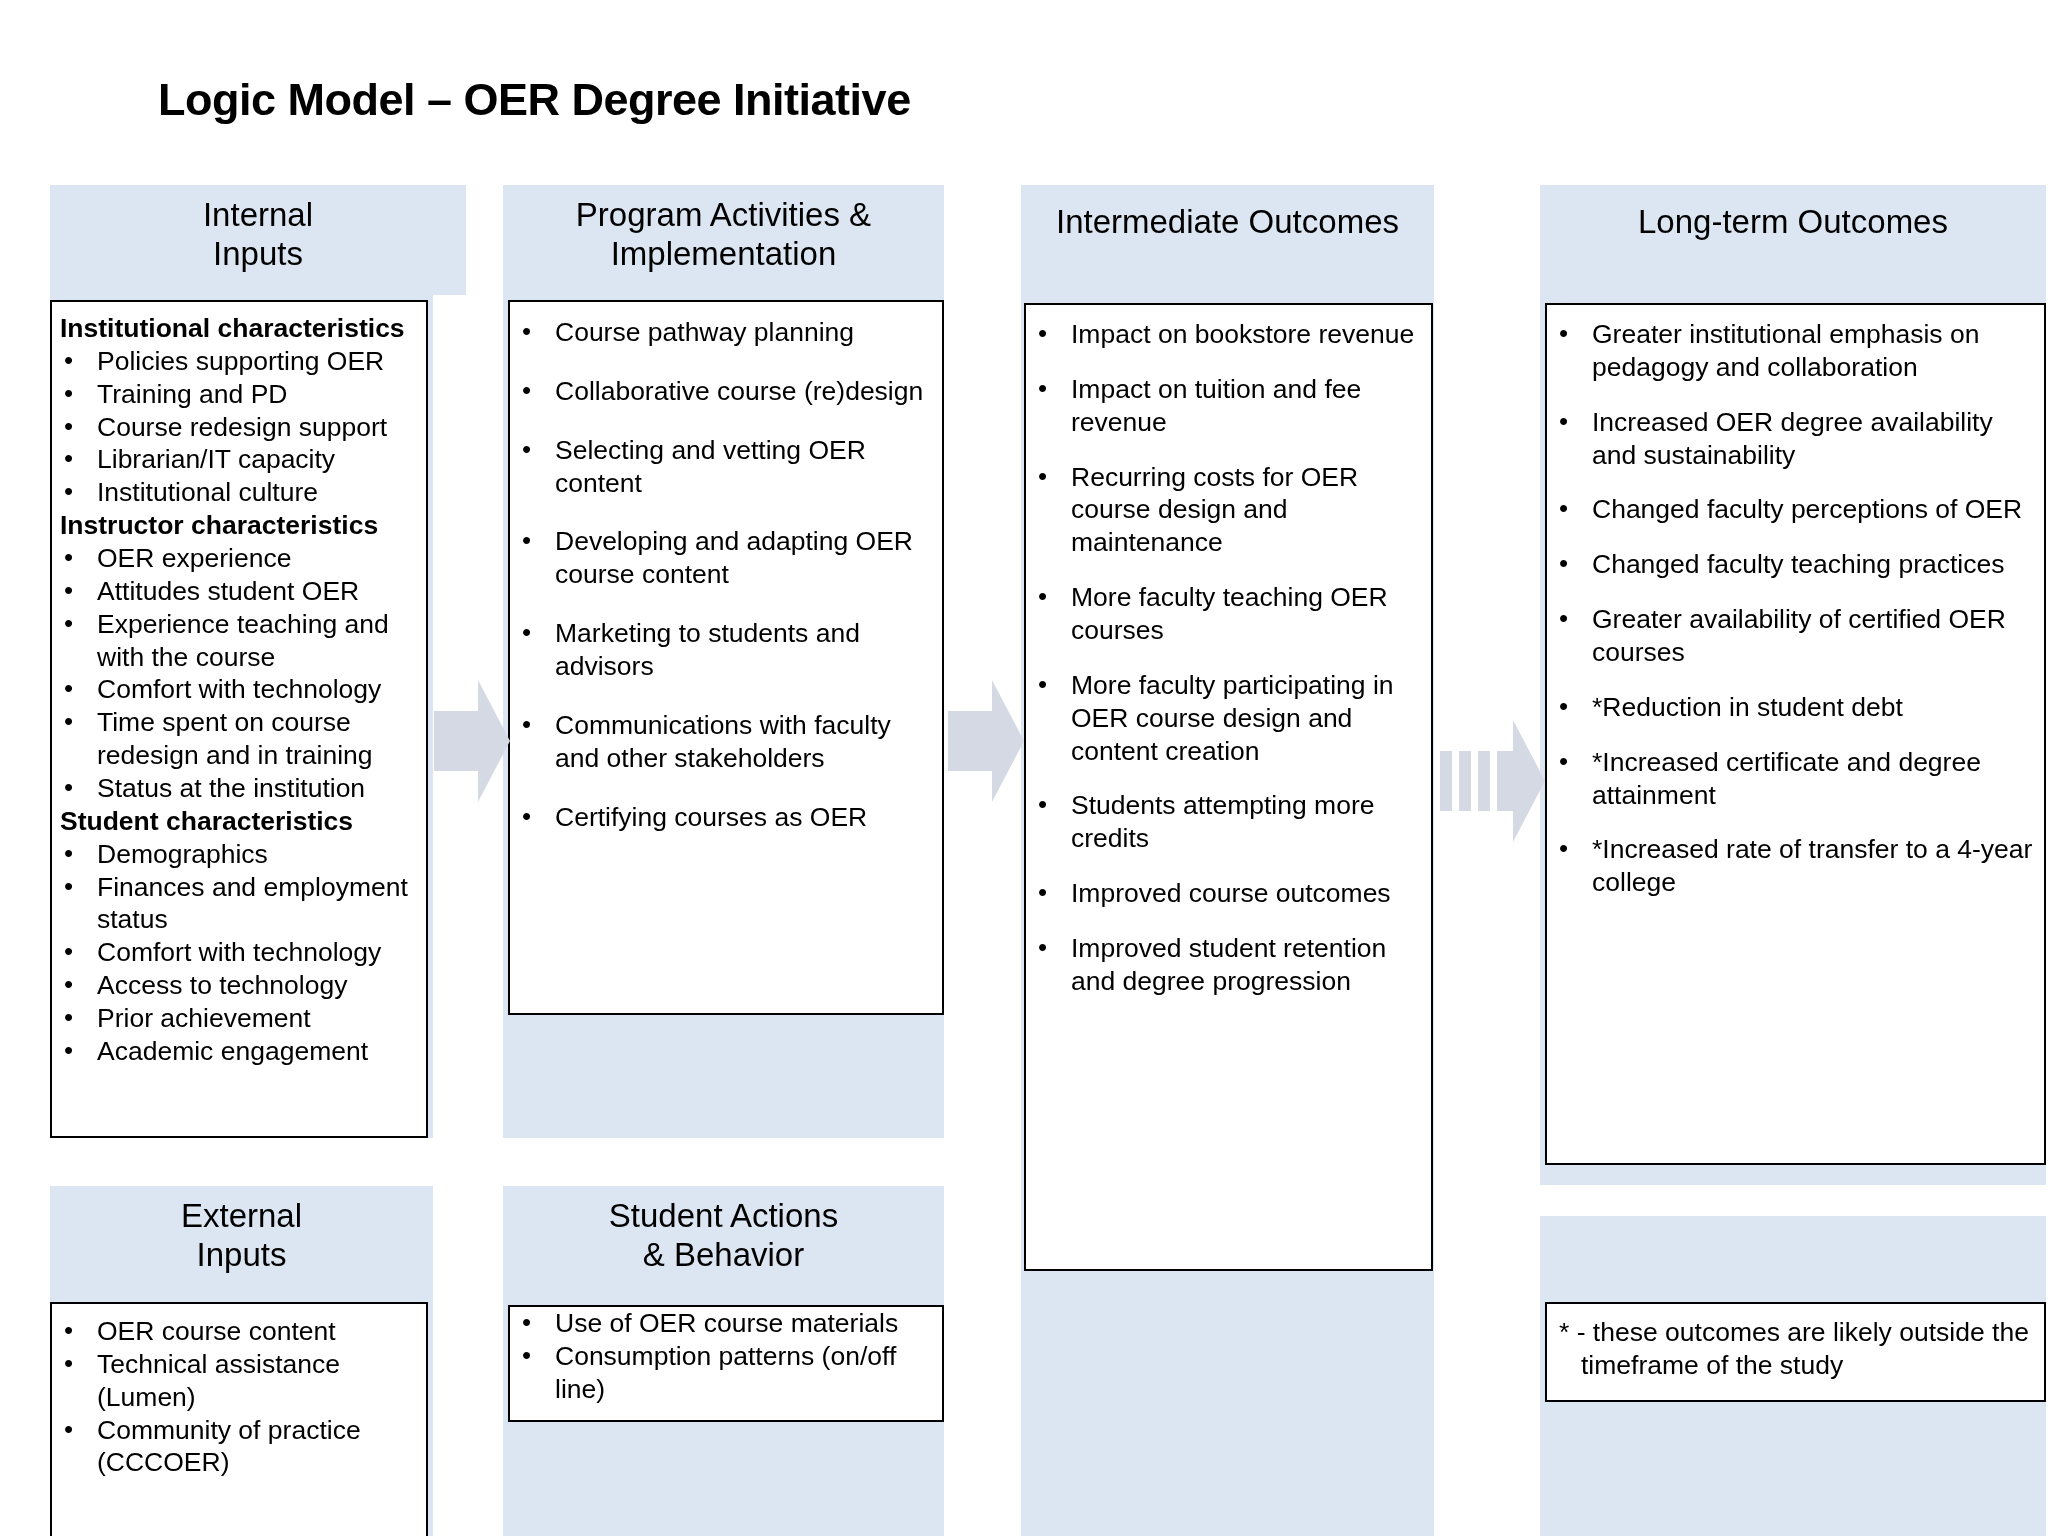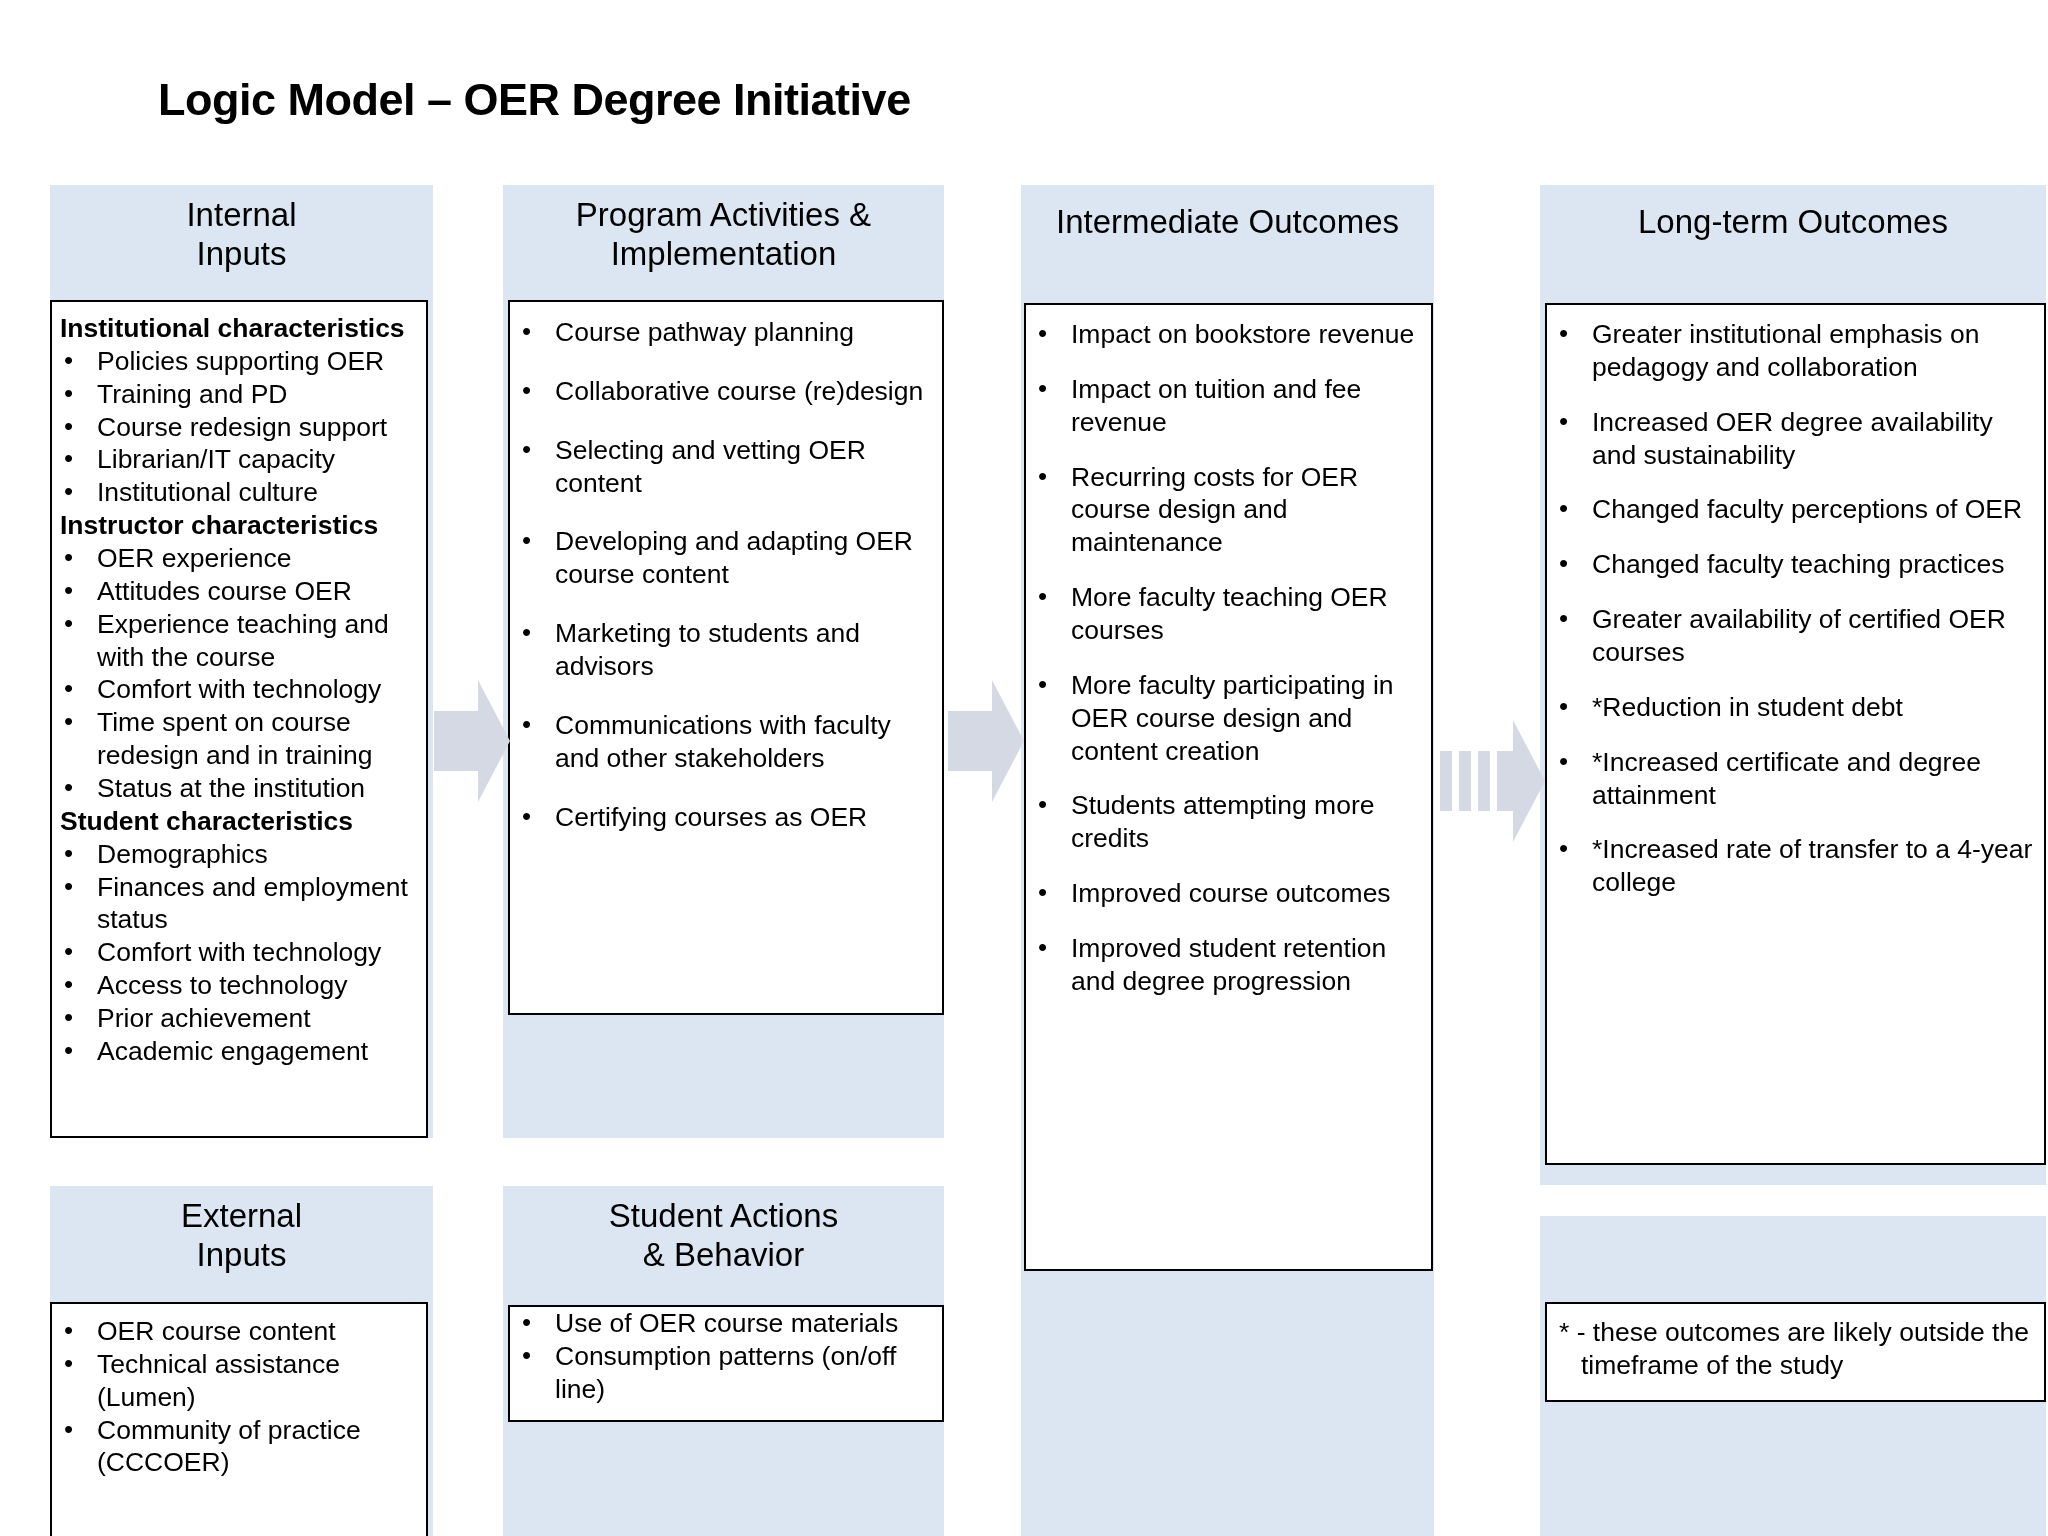--- a/index.html
+++ b/index.html
@@ -118,38 +118,38 @@
 <div class="col-backdrop" style="left:50px;  top:1186px; width:383px; height:350px;"></div>
 
 <div class="col-backdrop" style="left:503px; top:185px;  width:441px; height:953px;"></div>
 <div class="col-backdrop" style="left:503px; top:1186px; width:441px; height:350px;"></div>
 
 <div class="col-backdrop" style="left:1021px; top:185px; width:413px; height:1351px;"></div>
 
 <div class="col-backdrop" style="left:1540px; top:185px;  width:506px; height:1000px;"></div>
 <div class="col-backdrop" style="left:1540px; top:1216px; width:506px; height:320px;"></div>
 
-<div class="hdr" style="left:50px; top:185px; width:383px; height:110px; padding-top:11px;">
+<div class="hdr" style="left:50px; top:185px; width:416px; height:110px; padding-top:11px;">
   <div>
     <span>Internal</span>
     <span>Inputs</span>
   </div>
 </div>
 
 <div class="box" style="left:50px; top:300px; width:378px; height:838px;">
   <ul class="blist tight" style="padding-top:10px;">
     <li class="head">Institutional characteristics</li>
     <li>Policies supporting OER</li>
     <li>Training and PD</li>
     <li>Course redesign support</li>
     <li>Librarian/IT capacity</li>
     <li>Institutional culture</li>
     <li class="head">Instructor characteristics</li>
     <li>OER experience</li>
-    <li>Attitudes course OER</li>
+    <li>Attitudes student OER</li>
     <li>Experience teaching and with the course</li>
     <li>Comfort with technology</li>
     <li>Time spent on course redesign and in training</li>
     <li>Status at the institution</li>
     <li class="head">Student characteristics</li>
     <li>Demographics</li>
     <li>Finances and employment status</li>
     <li>Comfort with technology</li>
     <li>Access to technology</li>
     <li>Prior achievement</li>

